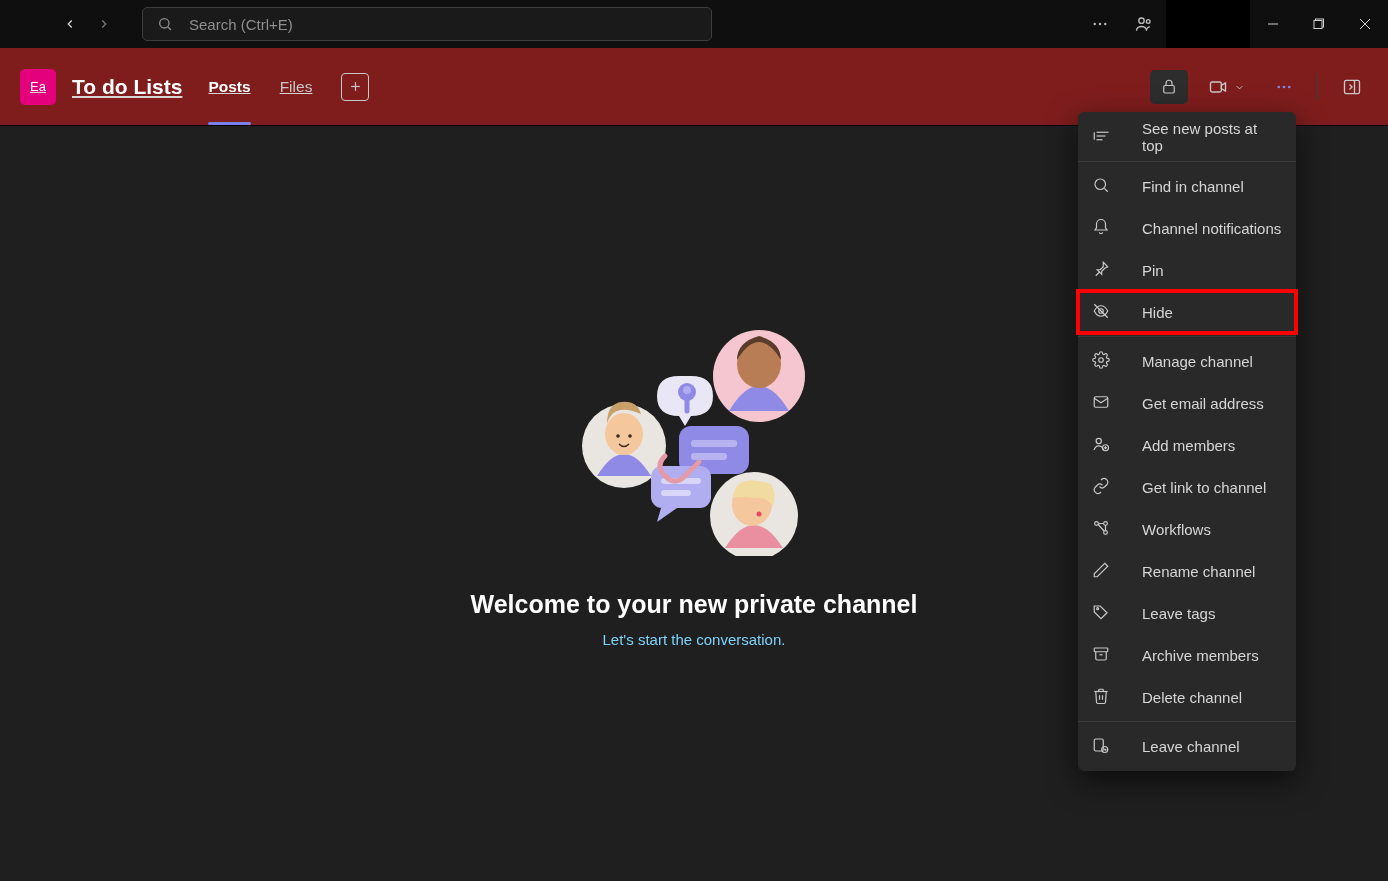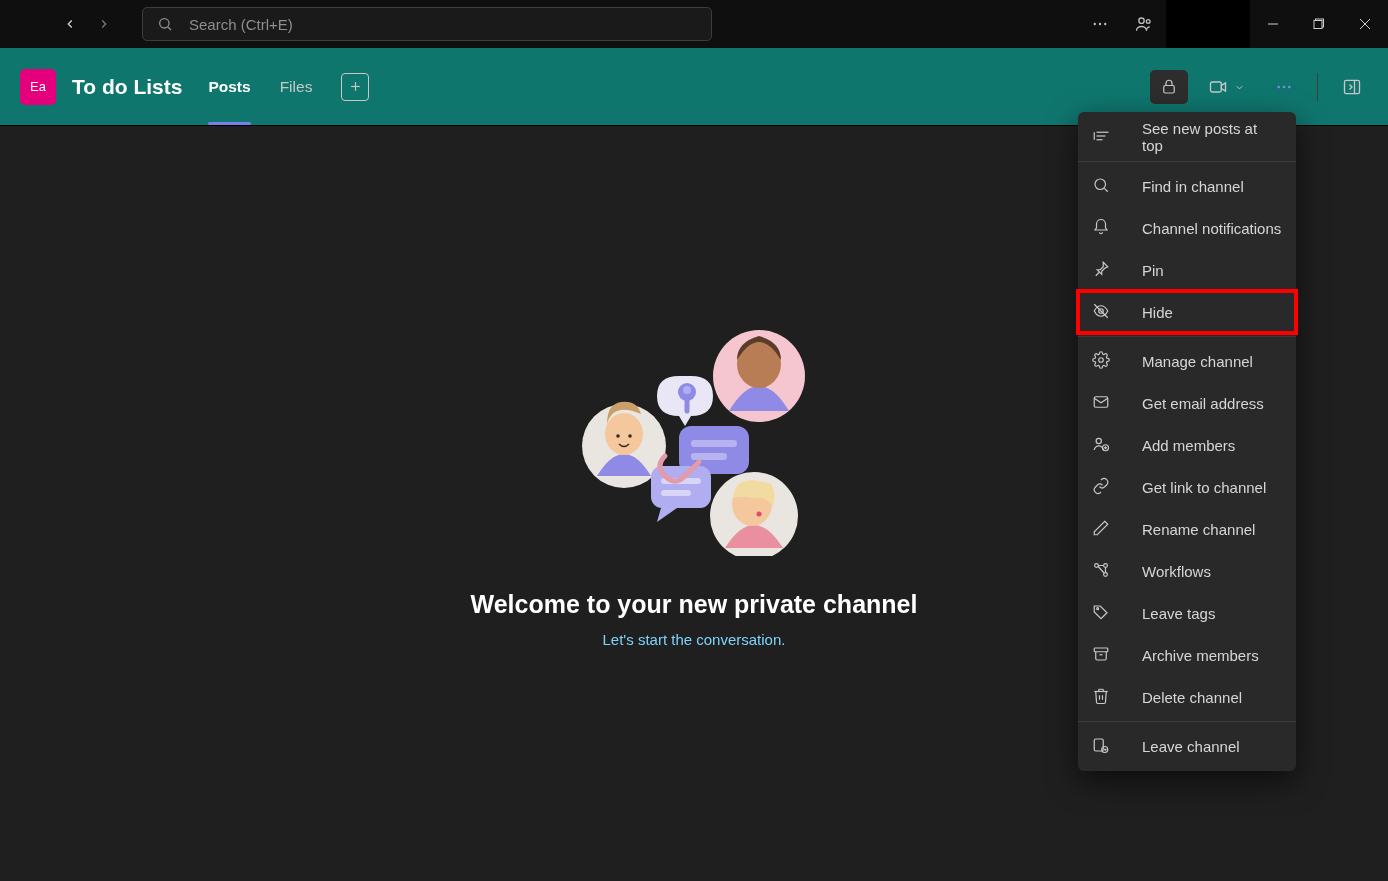--- a/index.html
+++ b/index.html
@@ -66,23 +66,24 @@
     display: flex; align-items: center; justify-content: center;
     color: #cfcfcf;
   }
   
   .channel-header {
     height: 78px;
     display: flex;
     align-items: center;
     padding: 0 20px;
     border-bottom: 1px solid #000;
-    background: #0f766e;
+    background: #7f1d1d;
     gap: 16px;
     position: relative;
+    text-decoration: underline;
   }
   .team-tile {
     width: 36px; height: 36px;
     background: #e4007c;
     border-radius: 5px;
     display: flex; align-items: center; justify-content: center;
     color: #fff; font-size: 13px; font-weight: 500;
   }
   .channel-title {
     font-size: 21px;
@@ -416,35 +417,35 @@
     </div>
     <div class="menu-item">
       <span class="mi-icon"><svg width="18" height="18" viewBox="0 0 24 24" fill="none" stroke="currentColor" stroke-width="1.6">
           <path d="M10 13a5 5 0 0 0 7 0l3-3a5 5 0 0 0-7-7l-1 1"></path>
           <path d="M14 11a5 5 0 0 0-7 0l-3 3a5 5 0 0 0 7 7l1-1"></path>
         </svg></span>
       <span>Get link to channel</span>
     </div>
     <div class="menu-item">
       <span class="mi-icon"><svg width="18" height="18" viewBox="0 0 24 24" fill="none" stroke="currentColor" stroke-width="1.6">
-          <path d="M17 3l4 4L7 21H3v-4z"></path>
-        </svg></span>
-      <span>Rename channel</span>
-    </div>
-    <div class="menu-item">
-      <span class="mi-icon"><svg width="18" height="18" viewBox="0 0 24 24" fill="none" stroke="currentColor" stroke-width="1.6">
           <circle cx="6" cy="6" r="2.5"></circle>
           <circle cx="18" cy="18" r="2.5"></circle>
           <circle cx="18" cy="6" r="2.5"></circle>
           <path d="M8.5 6H15.5M18 8.5V15.5M8 7l8 9"></path>
         </svg></span>
       <span>Workflows</span>
     </div>
     <div class="menu-item">
       <span class="mi-icon"><svg width="18" height="18" viewBox="0 0 24 24" fill="none" stroke="currentColor" stroke-width="1.6">
+          <path d="M17 3l4 4L7 21H3v-4z"></path>
+        </svg></span>
+      <span>Rename channel</span>
+    </div>
+    <div class="menu-item">
+      <span class="mi-icon"><svg width="18" height="18" viewBox="0 0 24 24" fill="none" stroke="currentColor" stroke-width="1.6">
           <path d="M20 13l-8 8-9-9V4h8z"></path>
           <circle cx="7.5" cy="7.5" r="1.3"></circle>
         </svg></span>
       <span>Leave tags</span>
     </div>
     <div class="menu-item">
       <span class="mi-icon"><svg width="18" height="18" viewBox="0 0 24 24" fill="none" stroke="currentColor" stroke-width="1.6">
           <rect x="3" y="4" width="18" height="5" rx="1"></rect>
           <path d="M5 9v9a2 2 0 0 0 2 2h10a2 2 0 0 0 2-2V9"></path>
           <line x1="10" y1="13" x2="14" y2="13"></line>

